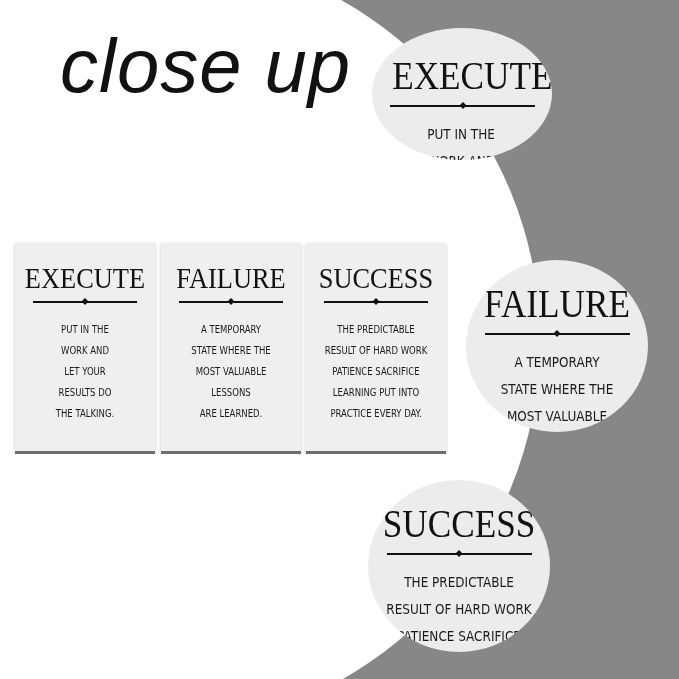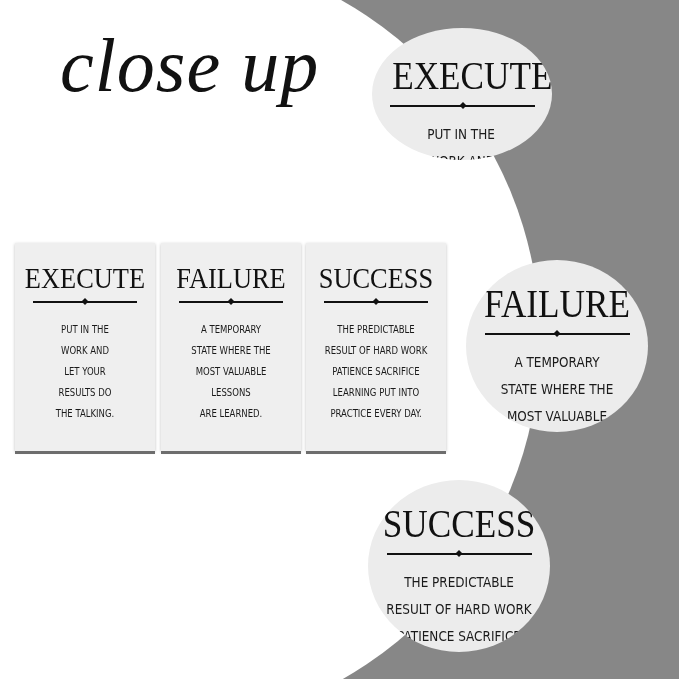--- a/index.html
+++ b/index.html
@@ -10,21 +10,21 @@
     }
     .white-disc {
       position: absolute;
       left: -240px; top: -50px;
       width: 780px; height: 780px;
       border-radius: 50%;
       background: #ffffff;
     }
     .headline {
       position: absolute; left: 60px; top: 22px;
-      font-family: Liberation Serif, serif;
+      font-family: Liberation Sans, sans-serif;
       font-style: italic;
       font-size: 76px;
       color: #111;
       letter-spacing: 1px;
       white-space: nowrap;
     }
     .canvas {
       position: absolute; top: 243px; width: 140px; height: 208px;
       background: #efefef;
       box-shadow: 0 3px 0 #6d6d6d, 0 1px 3px rgba(0,0,0,0.25);

